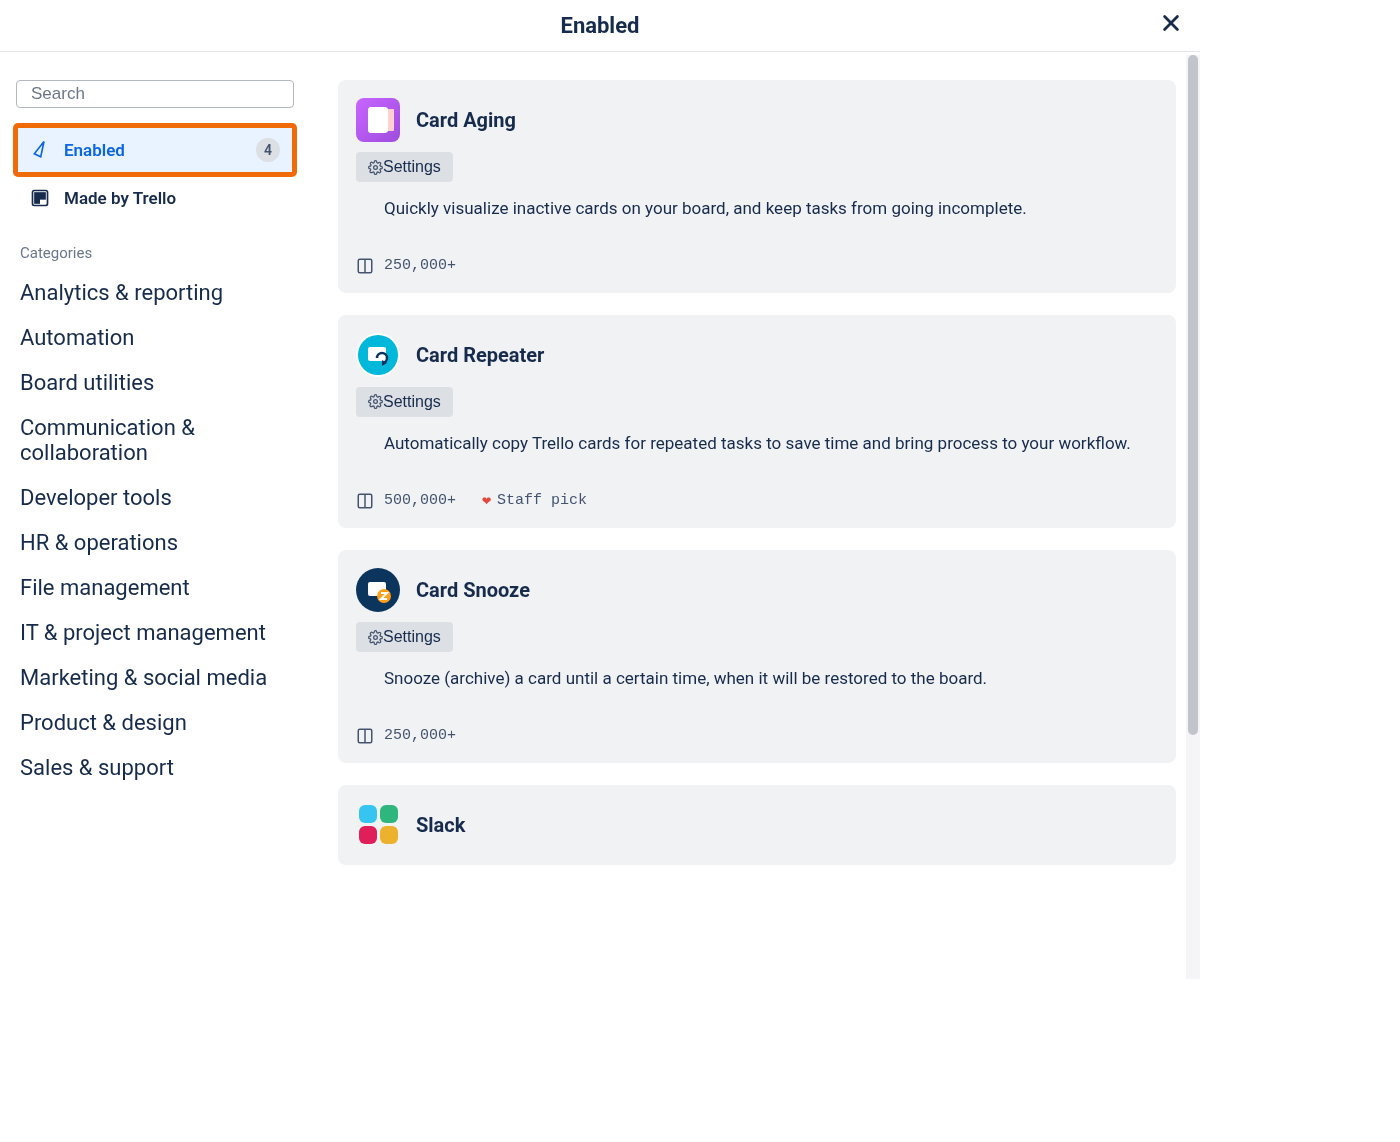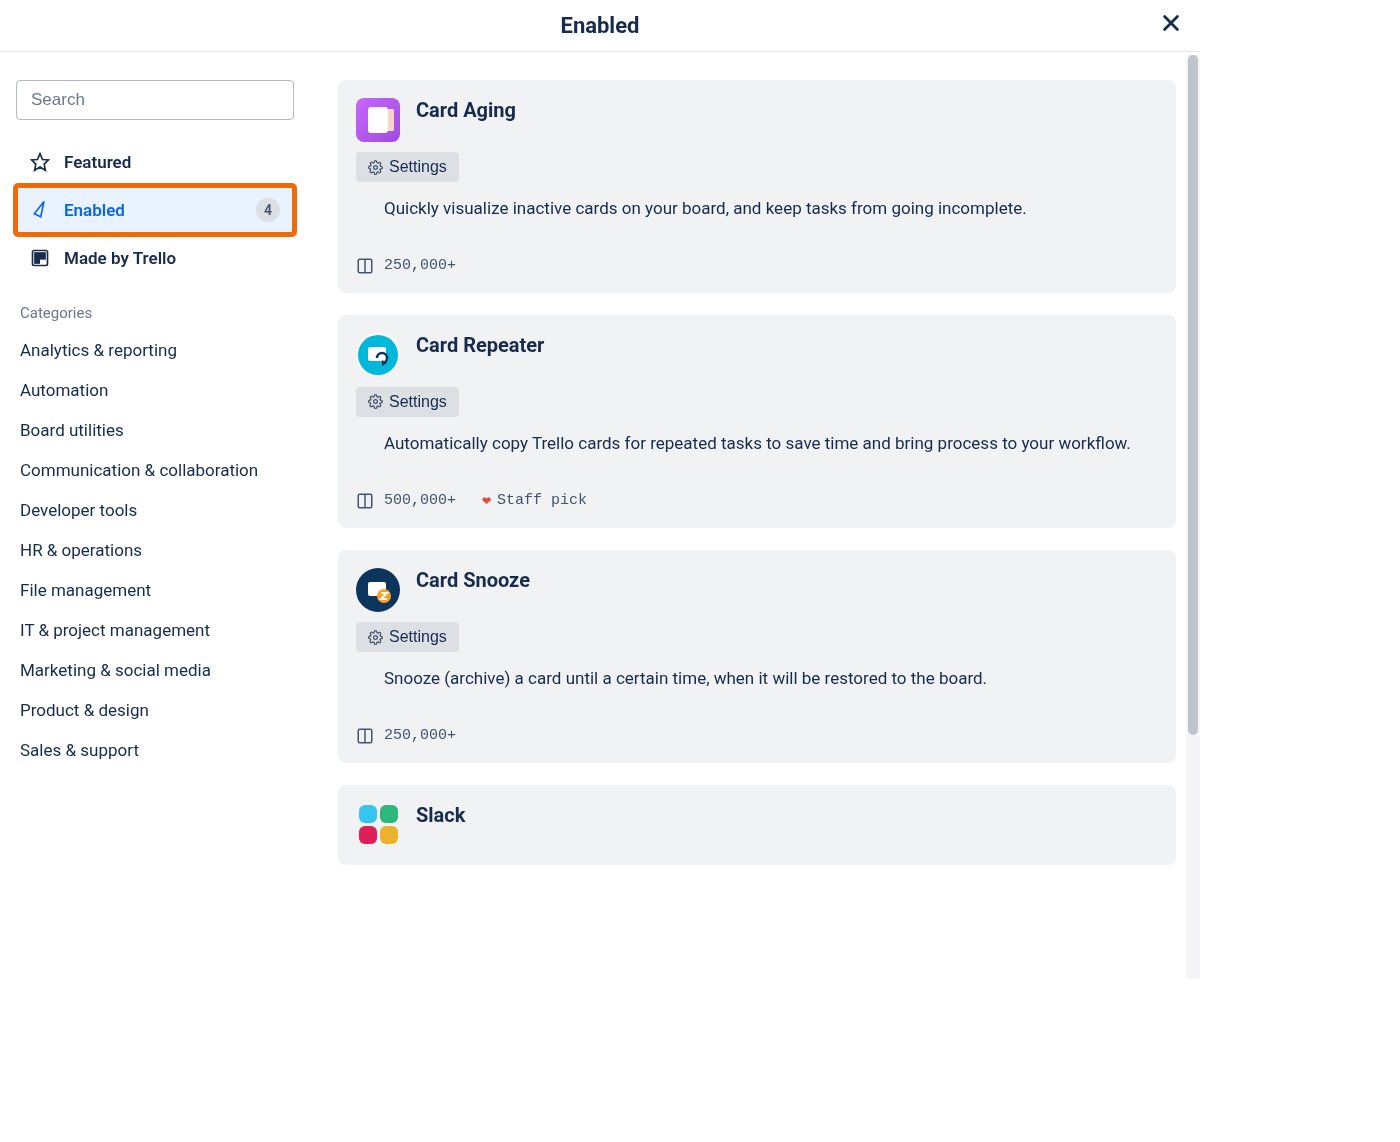--- a/index.html
+++ b/index.html
@@ -36,21 +36,21 @@
       display: flex;
       height: calc(100% - 52px);
       overflow-y: auto;
     }
     .sidebar {
       width: 310px;
       padding: 28px 16px 28px 16px;
     }
     .search-input {
       width: 100%;
-      height: 40px;
+      height: 28px;
       border: 1px solid #b3b7c0;
       border-radius: 4px;
       padding: 0 14px;
       font-size: 17px;
       color: #5e6c84;
       outline: none;
     }
     .search-input::placeholder { color: #6b778c; }
     .nav-list { margin-top: 18px; }
     .nav-item {
@@ -88,57 +88,57 @@
     }
     .nav-item.highlighted .nav-badge { color: #44546f; }
     .nav-icon { width: 20px; height: 20px; display:flex; align-items:center; justify-content:center; }
     .categories-header {
       font-size: 15px;
       color: #6b778c;
       margin: 22px 0 8px 4px;
     }
     .cat-item {
       padding: 10px 4px;
-      font-size: 17px;
+      font-size: 22px;
       color: #172b4d;
       cursor: pointer;
     }
     .main {
       flex: 1;
       padding: 28px 24px 28px 28px;
     }
     .powerup-card {
       background: #f1f2f4;
       border-radius: 8px;
       padding: 18px;
       margin-bottom: 22px;
     }
     .pc-header {
       display: flex;
+      align-items: center;
       gap: 16px;
       margin-bottom: 10px;
     }
     .pc-icon {
       width: 44px;
       height: 44px;
       border-radius: 8px;
       display: flex;
       align-items: center;
       justify-content: center;
       flex-shrink: 0;
     }
     .pc-title {
       font-size: 20px;
       font-weight: 700;
       color: #172b4d;
     }
     .settings-btn {
       display: inline-flex;
       align-items: center;
-      gap: 6px;
       background: #dcdfe4;
       border: none;
       border-radius: 4px;
       padding: 6px 12px;
       font-size: 16px;
       font-weight: 500;
       color: #172b4d;
       cursor: pointer;
       margin-bottom: 8px;
     }
@@ -210,28 +210,20 @@
         <line x1="5" y1="5" x2="19" y2="19"></line>
         <line x1="19" y1="5" x2="5" y2="19"></line>
       </svg>
   </div>
 </div>
 
 <div class="content">
   <div class="sidebar">
     <input class="search-input" type="text" placeholder="Search" style="">
     <div class="nav-list">
-      <div class="nav-item">
-        <span class="nav-icon">
-          <svg width="20" height="20" viewBox="0 0 24 24" fill="none" stroke="#172b4d" stroke-width="2">
-              <polygon points="12 2 15 9 22 9.5 17 14.5 18.5 22 12 18 5.5 22 7 14.5 2 9.5 9 9 12 2"></polygon>
-            </svg>
-        </span>
-        <span>Featured</span>
-      </div>
       <div class="nav-item highlighted">
         <span class="nav-icon">
           <svg width="20" height="20" viewBox="0 0 24 24" fill="none" stroke="#0c66e4" stroke-width="2">
               <path d="M4 14 L10 20 L20 4 Z" transform="rotate(-20 12 12)"></path>
             </svg>
         </span>
         <span>Enabled</span>
         <span class="nav-badge">4</span>
       </div>
       <div class="nav-item">

